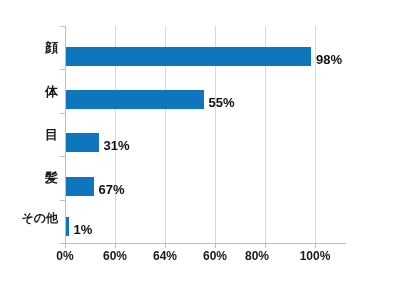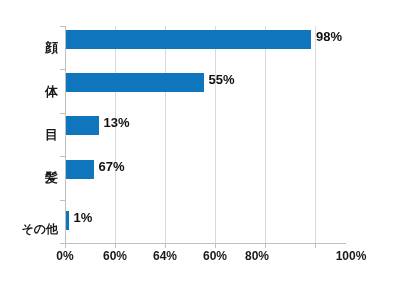--- a/index.html
+++ b/index.html
@@ -104,21 +104,21 @@
   .cat-label.small {
     font-size: 12px;
   }
 
   .bar-wrap {
     position: absolute;
     left: 66px;
     top: 50%;
     transform: translateY(-50%);
     display: flex;
-    align-items: flex-start;
+    align-items: flex-end;
     height: 36px;
   }
 
   .bar {
     height: 19px;
     background: #0f76be;
   }
 
   .bar.sliver {
     min-width: 2px;
@@ -198,44 +198,44 @@
       <div class="bar-wrap">
         <div class="bar" style="width: 137.5px; background: rgb(15, 118, 190);"></div>
         <div class="value-label">55%</div>
       </div>
     </div>
 
     <div class="row" style="top:86.8px;">
       <div class="cat-label">目</div>
       <div class="bar-wrap">
         <div class="bar" style="width: 32.5px; background: rgb(15, 118, 190);"></div>
-        <div class="value-label">13%</div>
+        <div class="value-label">31%</div>
       </div>
     </div>
 
     <div class="row" style="top:130.2px;">
       <div class="cat-label">髪</div>
       <div class="bar-wrap">
         <div class="bar" style="width: 27.5px; background: rgb(15, 118, 190);"></div>
         <div class="value-label">67%</div>
       </div>
     </div>
 
-    <div class="row" style="top:181px;">
+    <div class="row" style="top:170px;">
       <div class="cat-label small">その他</div>
       <div class="bar-wrap">
         <div class="bar sliver" style="width: 2.5px; background: rgb(15, 118, 190);"></div>
         <div class="value-label">1%</div>
       </div>
     </div>
 
   </div>
 
   <div class="xticks">
     <div class="xtick-label" style="left:65px;">0%</div>
     <div class="xtick-label" style="left:115px;">60%</div>
     <div class="xtick-label" style="left:165px;">64%</div>
     <div class="xtick-label" style="left:215px;text-align:right;">60%</div>
     <div class="xtick-label" style="left:257px;">80%</div>
-    <div class="xtick-label" style="left:315px;margin-left:36px;">100%</div>
+    <div class="xtick-label" style="left:315px;">100%</div>
   </div>
 
 </div>
 
 </body></html>

